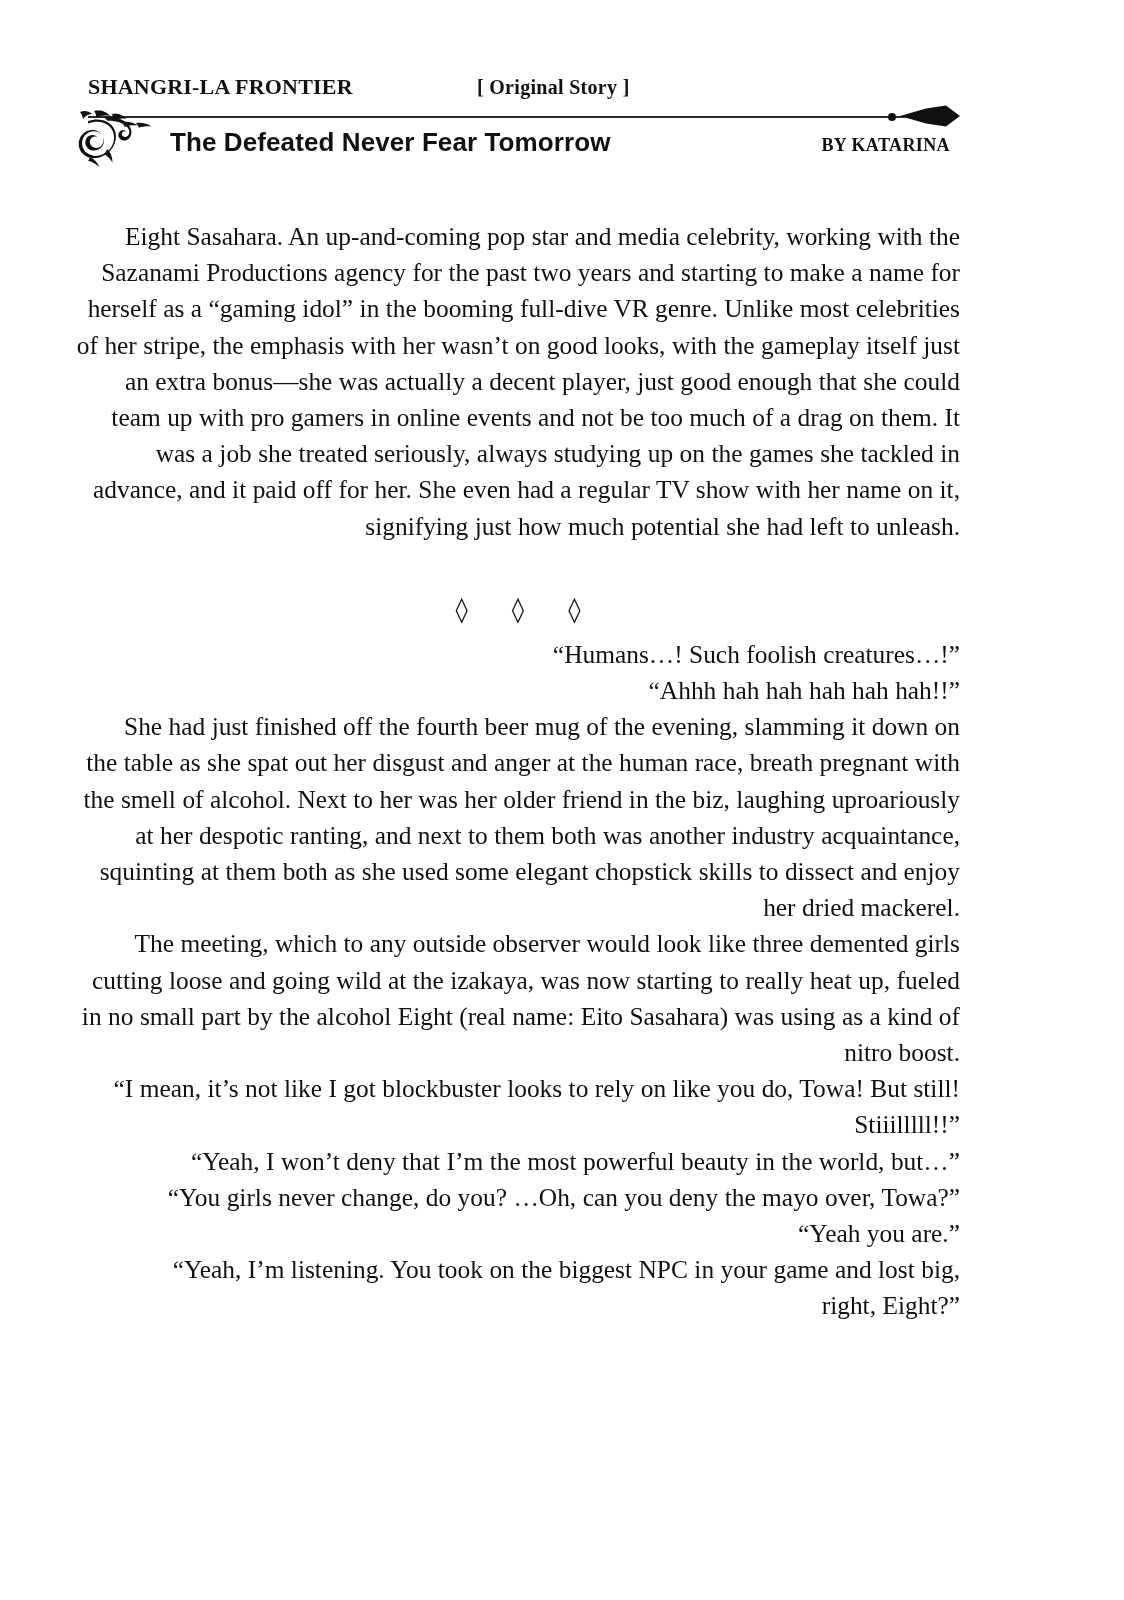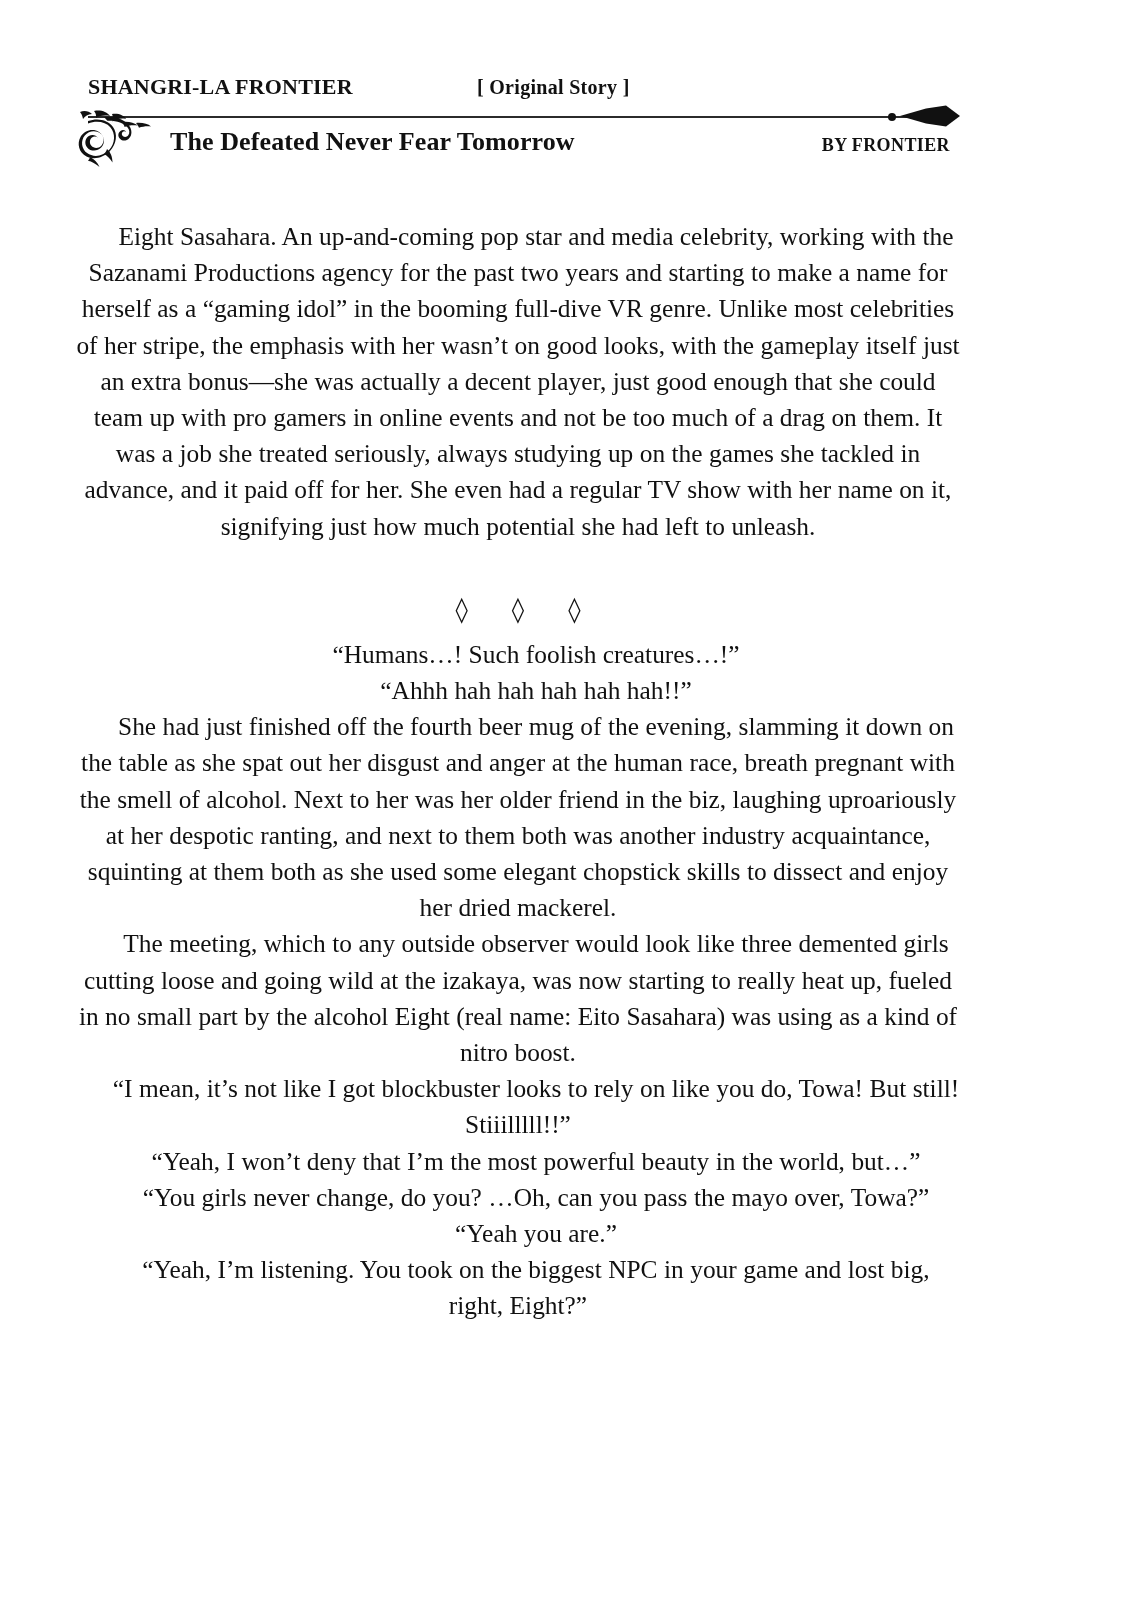--- a/index.html
+++ b/index.html
@@ -107,21 +107,21 @@
     position: absolute;
     left: 0;
     top: 53px;
     width: 862px;
     height: 38px;
   }
   .chapter-title {
     position: absolute;
     left: 82px;
     top: 0;
-    font-family: Liberation Serif, serif;
+    font-family: Liberation Sans, sans-serif;
     font-weight: 700;
     font-size: 26px;
     line-height: 34px;
     letter-spacing: 0.1px;
     white-space: nowrap;
   }
   .byline {
     position: absolute;
     right: 0;
     top: 8px;
@@ -139,21 +139,21 @@
     left: 76px;
     top: 218px;
     width: 884px;
   }
 
   p.para {
     margin: 0;
     font-size: 25.4px;
     line-height: 36.2px;
     text-indent: 36px;
-    text-align: center;
+    text-align: right;
     word-spacing: 0.1px;
   }
 
   .divider {
     margin: 0;
     height: 92px;
     display: flex;
     align-items: flex-end;
     justify-content: center;
     padding-bottom: 14px;
@@ -193,40 +193,40 @@
       <path d="M30 9 C42 8, 52 12, 56 19 C58.5 23.6, 57.6 28.6, 54.2 31.2 C51.2 33.5, 47.2 32.8, 45.3 30 C43.6 27.5, 44.3 24.2, 46.8 22.7 C48.9 21.4, 51.3 22.1, 52.2 24 C51 23.1, 49.5 23.1, 48.6 24 C47.4 25.2, 47.6 27.2, 49 28.2 C50.7 29.4, 53 29, 54.3 27.3 C56 25.1, 55.6 21.8, 53.4 19.3 C49.8 15.2, 42.2 12.4, 33.4 12.8 Z" fill="#111111"></path>
       <path d="M14 13 C24 9.5, 34 12, 39 19 C44 26, 42.5 36, 36 43 C29.5 50, 19.5 52, 12.5 48.5 C5 44.7, 2.6 35.8, 6.6 28.8 C10.4 22.2, 19 20, 25 24 C30.6 27.7, 31.6 35.2, 27.2 39.6 C23.2 43.7, 16.6 43.6, 13.2 39.4 C10.2 35.7, 11 30.4, 14.8 28 C18 26, 22.1 26.8, 24 29.8 C22.3 28.3, 19.8 28.2, 18 29.6 C15.5 31.5, 15.2 35.3, 17.4 37.8 C19.9 40.6, 24.5 40.6, 27.3 37.7 C30.6 34.3, 30.3 28.8, 26.5 25.6 C22 21.8, 14.8 22.6, 10.8 27.4 C6.4 32.7, 7.4 40.8, 13.1 45.1 C19.4 49.8, 28.9 48.5, 35 42.1 C41.2 35.6, 41.8 25.6, 36.3 19.3 C31.6 13.9, 22.6 12.2, 14 15.6 Z" fill="#111111"></path>
       <path d="M33 41 C36.5 44, 38.5 49, 38.5 54.5 C36 50.5, 33.4 47.8, 30 46 C31.4 44.6, 32.4 43, 33 41 Z" fill="#111111"></path>
       <path d="M16 49 C20 51, 23.5 54.5, 25.5 59 C21.5 55.6, 17.8 53.6, 14 52.8 C15 51.8, 15.7 50.5, 16 49 Z" fill="#111111"></path>
       <path d="M48 14 C54 13, 60 14.6, 64 17.6 C59 17, 54.2 17.4, 50.6 19 C50.2 17.2, 49.3 15.5, 48 14 Z" fill="#111111"></path>
       <path d="M62 15 C68 14.4, 74 15.8, 77 18.4 C72.6 18, 68.4 18.4, 65 19.8 C64.4 18, 63.4 16.4, 62 15 Z" fill="#111111"></path>
     </svg>
 
     <div class="chapter-row">
       <div class="chapter-title">The Defeated Never Fear Tomorrow</div>
-      <div class="byline">BY FRONTIER</div>
+      <div class="byline">BY KATARINA</div>
     </div>
 
   </div>
 
   <div class="body-text">
 
     <p class="para">Eight Sasahara. An up-and-coming pop star and media celebrity, working with the Sazanami Productions agency for the past two years and starting to make a name for herself as a “gaming idol” in the booming full-dive VR genre. Unlike most celebrities of her stripe, the emphasis with her wasn’t on good looks, with the gameplay itself just an extra bonus—she was actually a decent player, just good enough that she could team up with pro gamers in online events and not be too much of a drag on them. It was a job she treated seriously, always studying up on the games she tackled in advance, and it paid off for her. She even had a regular TV show with her name on it, signifying just how much potential she had left to unleash.</p>
 
     <div class="divider">
       <span class="dia">◊</span>
       <span class="dia">◊</span>
       <span class="dia">◊</span>
     </div>
 
     <p class="para">“Humans…! Such foolish creatures…!”</p>
     <p class="para">“Ahhh hah hah hah hah hah!!”</p>
     <p class="para">She had just finished off the fourth beer mug of the evening, slamming it down on the table as she spat out her disgust and anger at the human race, breath pregnant with the smell of alcohol. Next to her was her older friend in the biz, laughing uproariously at her despotic ranting, and next to them both was another industry acquaintance, squinting at them both as she used some elegant chopstick skills to dissect and enjoy her dried mackerel.</p>
     <p class="para">The meeting, which to any outside observer would look like three demented girls cutting loose and going wild at the izakaya, was now starting to really heat up, fueled in no small part by the alcohol Eight (real name: Eito Sasahara) was using as a kind of nitro boost.</p>
     <p class="para">“I mean, it’s not like I got blockbuster looks to rely on like you do, Towa! But still! Stiiilllll!!”</p>
     <p class="para">“Yeah, I won’t deny that I’m the most powerful beauty in the world, but…”</p>
-    <p class="para">“You girls never change, do you? …Oh, can you pass the mayo over, Towa?”</p>
+    <p class="para">“You girls never change, do you? …Oh, can you deny the mayo over, Towa?”</p>
     <p class="para">“Yeah you are.”</p>
     <p class="para">“Yeah, I’m listening. You took on the biggest NPC in your game and lost big, right, Eight?”</p>
 
   </div>
 
 </div>
 
 </body></html>

